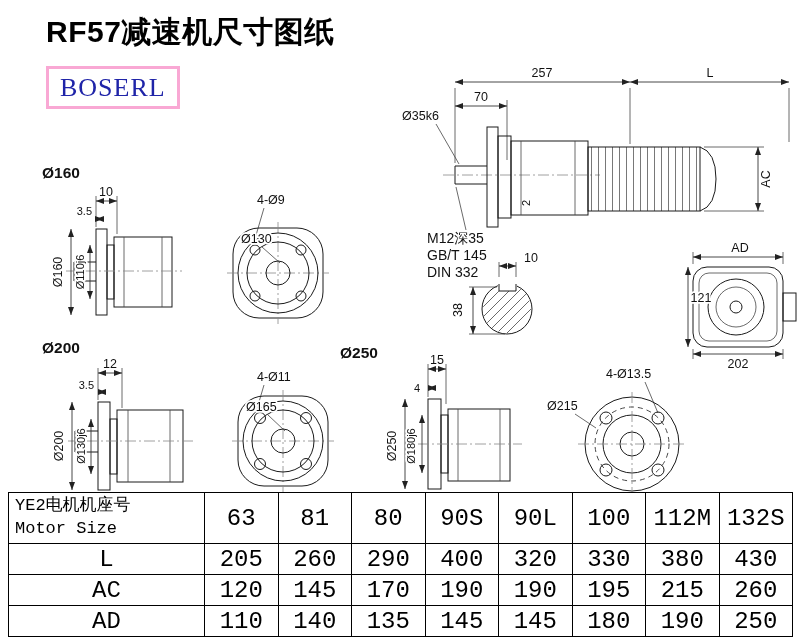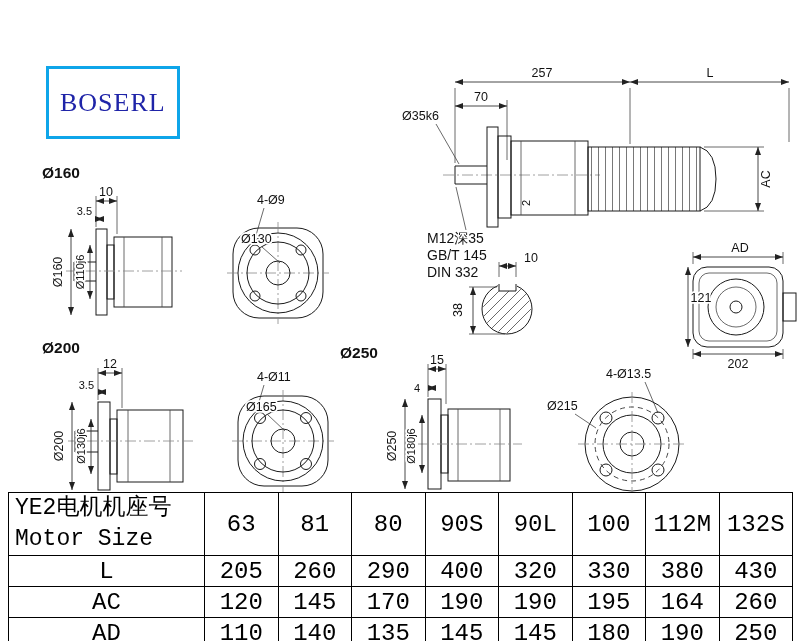--- a/index.html
+++ b/index.html
@@ -1,49 +1,50 @@
 <!DOCTYPE html>
 <html><head>
 <meta charset="utf-8">
 <style>
   html,body{margin:0;padding:0;}
   body{width:800px;height:641px;background:#fff;position:relative;overflow:hidden;
        font-family:"Liberation Sans",sans-serif;}
   .sheet{position:absolute;inset:0;background:#fff;}
   .title{position:absolute;left:46px;top:12px;font-size:30px;font-weight:bold;color:#000;letter-spacing:.5px;}
-  .logo{position:absolute;left:46px;top:66px;height:37px;border:3px solid #0ea5e9;background:#fff;
-        display:flex;align-items:center;padding:15px 11px;}
+  .logo{position:absolute;left:46px;top:66px;height:37px;border:3px solid #f9a8d4;background:#fff;
+        display:flex;align-items:center;padding:0 11px;}
   .logo-text{font-family:"Liberation Serif",serif;font-size:26px;color:#1f24a8;letter-spacing:1px;}
   svg.drawing{position:absolute;left:0;top:0;}
   .ln{stroke:#1a1a1a;stroke-width:1;fill:none;}
   .thin{stroke:#444;stroke-width:.8;fill:none;}
   .ext{stroke:#444;stroke-width:.8;fill:none;}
   .dim{stroke:#333;stroke-width:.9;fill:none;marker-start:url(#arr);marker-end:url(#arr);}
   .cl{stroke:#888;stroke-width:.8;fill:none;stroke-dasharray:11 3 2 3;}
   .dsh{stroke:#333;stroke-width:.9;fill:none;stroke-dasharray:5 4;}
   .white{fill:#fff;stroke:none;}
   svg text{fill:#111;stroke:none;font-family:"Liberation Sans",sans-serif;}
   .dt{font-size:12.5px;}
   .dt-sm{font-size:11px;}
   .dt-lg{font-size:15.5px;font-weight:bold;}
   .note{font-size:14px;}
   .halo{paint-order:stroke;stroke:#fff;stroke-width:3.5px;stroke-linejoin:round;}
   .size-table{position:absolute;left:8px;top:492px;width:784px;border-collapse:collapse;table-layout:fixed;
               font-family:"Liberation Mono",monospace;}
   .size-table td{border:1.5px solid #000;text-align:center;font-size:24px;padding:0;height:30px;color:#000;}
   .size-table tr.hdr td{height:50px;}
-  .size-table td.hcell{text-align:left;padding-left:6px;font-size:23px;line-height:1.35;}
+  .size-table td.hcell{text-align:left;padding-left:6px;font-size:17px;line-height:1.35;}
   .col-first{width:196px;}
   .col-size{width:73.5px;}
 </style>
 </head>
 <body>
 
 <div class="sheet">
 
+  <div class="title">RF57减速机尺寸图纸</div>
 
   <div class="logo">
     <span class="logo-text">BOSERL</span>
   </div>
 
   <svg class="drawing" width="800" height="492" viewBox="0 0 800 492">
     <defs>
       <marker id="arr" viewBox="0 0 10 10" refX="9" refY="5" markerWidth="10" markerHeight="10" orient="auto-start-reverse" markerUnits="userSpaceOnUse">
         <path d="M1 2 L9 5 L1 8 Z" fill="#222"></path>
       </marker>
@@ -283,21 +284,21 @@
         <td>430</td>
       </tr>
       <tr>
         <td>AC</td>
         <td>120</td>
         <td>145</td>
         <td>170</td>
         <td>190</td>
         <td>190</td>
         <td>195</td>
-        <td>164</td>
+        <td>215</td>
         <td>260</td>
       </tr>
       <tr>
         <td>AD</td>
         <td>110</td>
         <td>140</td>
         <td>135</td>
         <td>145</td>
         <td>145</td>
         <td>180</td>

